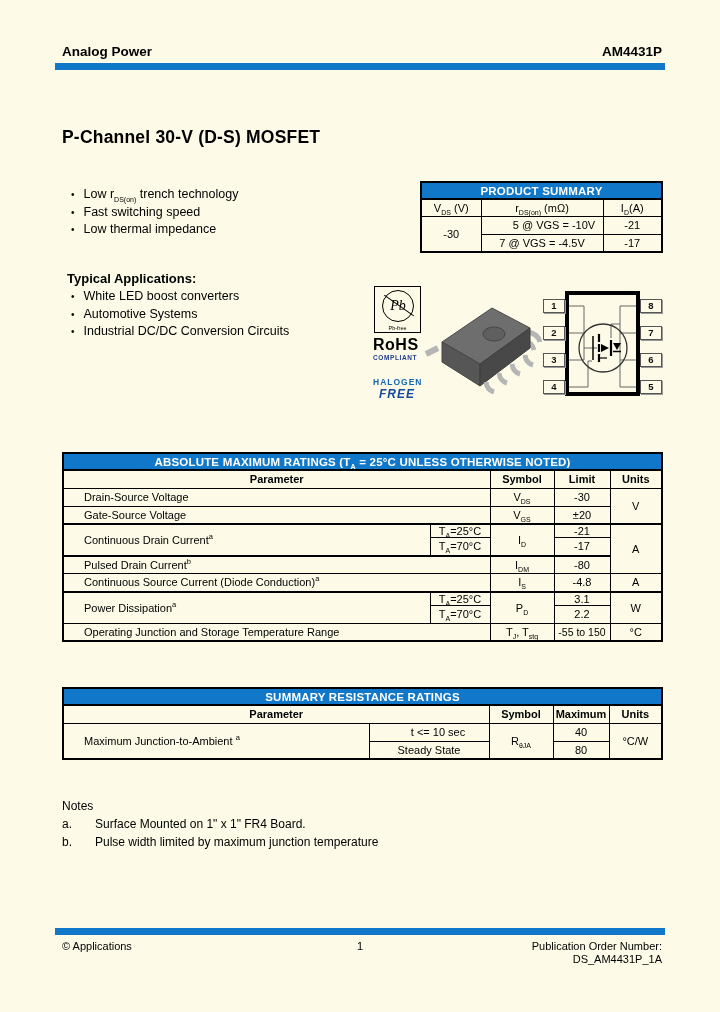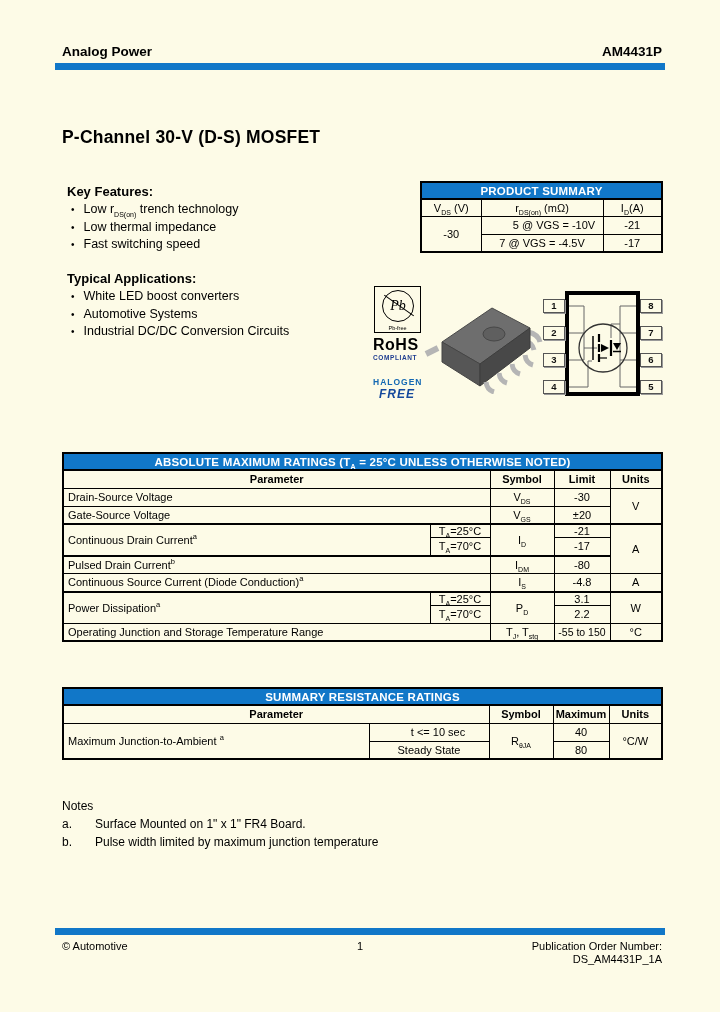--- a/index.html
+++ b/index.html
@@ -25,21 +25,21 @@
   .bullet-item::before { content:"•"; font-size:10px; margin-right:9px; margin-left:4px; }
 
   table { border-collapse:collapse; table-layout:fixed; }
   .dtable { border:2px solid #000; }
   .dtable td, .dtable th { border:1px solid #000; font-size:11px; overflow:hidden; }
   .titlebar th {
     background:#1177C8; color:#fff; font-size:11.5px; font-weight:bold;
     height:17px; text-align:center; border:2px solid #000; letter-spacing:0.2px;
   }
   .colh { font-weight:bold; font-size:11.5px; height:18px; text-align:center; background:transparent; }
-  td.param { text-align:left; padding-left:4px; height:18px;margin-left:46px; }
+  td.param { text-align:left; padding-left:20px; height:18px;margin-left:46px; }
   td.c { text-align:center; white-space:nowrap; }
   tr.grp td { border-top:2px solid #000; }
   sub { font-size:7px; line-height:0; }
   sup { font-size:7.5px; line-height:0; }
 
   
   .pbfree-box { width:47px; height:47px; border:1.5px solid #000; position:absolute; }
   .pb-circle {
     position:absolute; left:7px; top:3px; width:32px; height:32px;
     border:1.5px solid #000; border-radius:50%;
@@ -71,30 +71,29 @@
 </head>
 <body>
 
 <div class="abs hdr-txt" style="left:62px; top:44px;">Analog Power</div>
 <div class="abs hdr-txt" style="right:58px; top:44px;">AM4431P</div>
 <div class="abs rule" style="left:55px; top:63px; width:610px;"></div>
 
 <div class="abs doc-title" style="left:62px; top:127px;">P-Channel 30-V (D-S) MOSFET</div>
 
 <div class="abs" style="left:67px; top:184px; width:340px;">
-  <div class="sec-head">Key Features:</div>
   <div class="bullets" style="margin-top:2px;">
     <div class="bullet-item">
       <span><span>Low r</span><sub>DS(on)</sub><span> trench technology</span></span>
     </div>
     <div class="bullet-item">
+      <span>Fast switching speed</span>
+    </div>
+    <div class="bullet-item">
       <span>Low thermal impedance</span>
-    </div>
-    <div class="bullet-item">
-      <span>Fast switching speed</span>
     </div>
   </div>
 </div>
 
 <table class="abs dtable" style="left:420px; top:181px; width:241px;">
   <colgroup>
       <col style="width:60px">
       <col style="width:122px">
       <col style="width:59px">
     </colgroup>
@@ -318,18 +317,18 @@
     <span class="note-label">a.</span>
     <span>Surface Mounted on 1" x 1" FR4 Board.</span>
   </div>
   <div class="note-row">
     <span class="note-label">b.</span>
     <span>Pulse width limited by maximum junction temperature</span>
   </div>
 </div>
 
 <div class="abs rule" style="left:55px; top:928px; width:610px;"></div>
-<div class="abs ftr-txt" style="left:62px; top:940px;">© Automotive</div>
+<div class="abs ftr-txt" style="left:62px; top:940px;">© Applications</div>
 <div class="abs ftr-txt" style="left:0; top:940px; width:720px; text-align:center;">1</div>
 <div class="abs ftr-txt" style="right:58px; top:940px; text-align:right;">
   <div>Publication Order Number:</div>
   <div>DS_AM4431P_1A</div>
 </div>
 
 </body></html>

